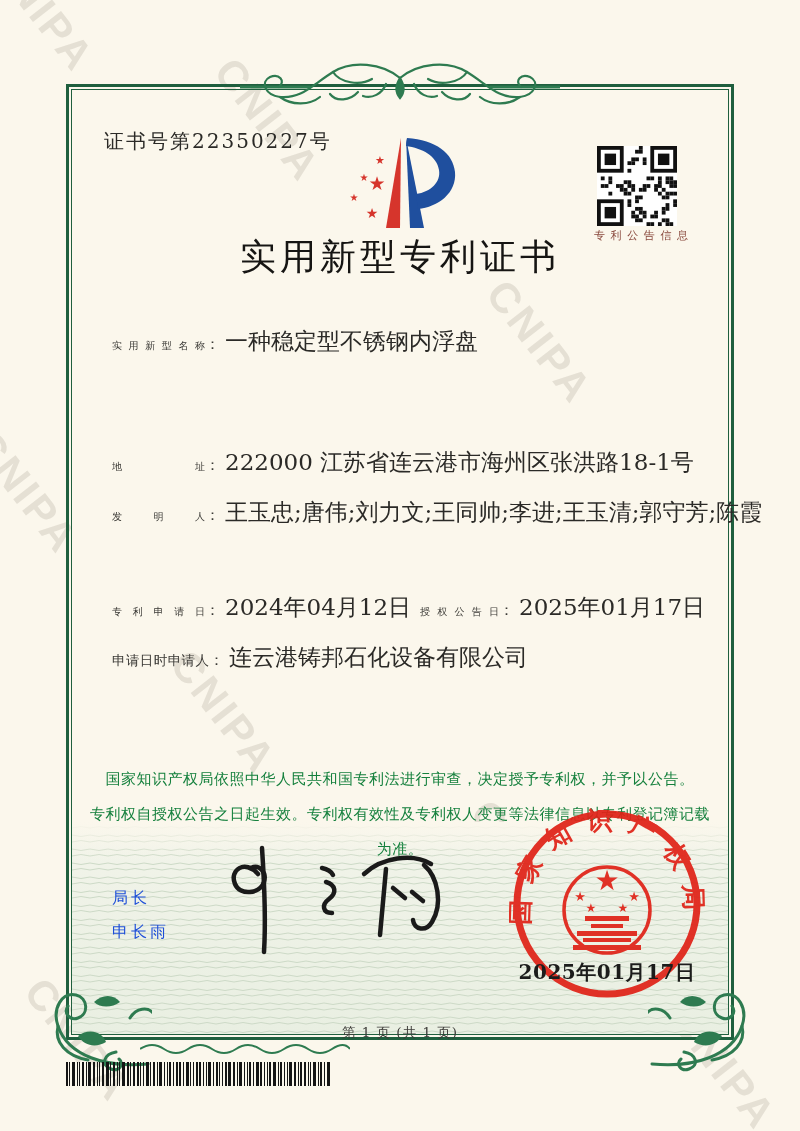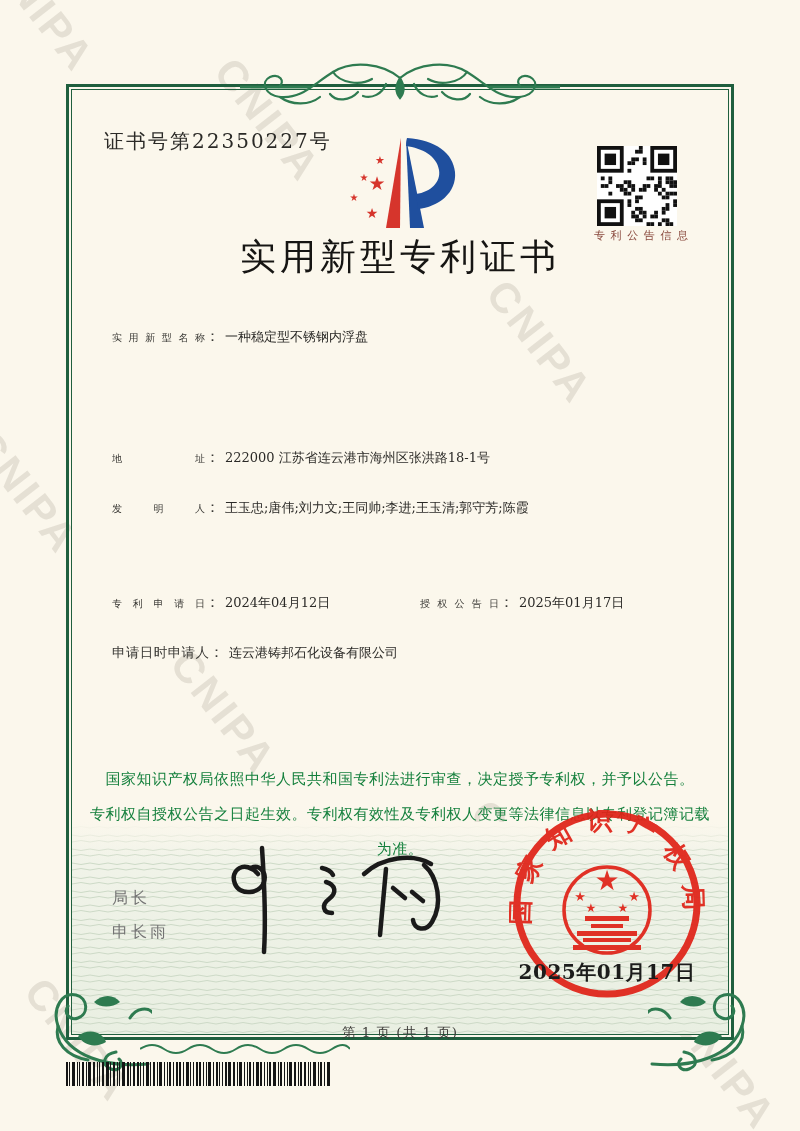--- a/index.html
+++ b/index.html
@@ -53,28 +53,28 @@
     position:absolute;left:0;right:0;top:233px;text-align:center;
     font-size:36px;font-weight:normal;letter-spacing:4px;color:#161513;z-index:5;
   }
   .frow{position:absolute;left:112px;width:586px;z-index:5;white-space:nowrap;}
   .flabel{
     display:inline-block;width:93px;font-size:10px;color:#3a3935;
     text-align:justify;text-align-last:justify;vertical-align:baseline;
   }
   .flabel.wide{width:97px;font-size:13.5px;}
   .fcolon{font-size:15px;color:#3a3935;}
-  .fval{font-size:13px;margin-left:5px;color:#2b2a27;}
+  .fval{font-size:23px;margin-left:5px;color:#2b2a27;}
   .fcol2{position:absolute;left:308px;top:0;}
   .statement{
     position:absolute;left:84px;width:632px;top:762px;z-index:5;
     font-size:15px;line-height:35px;text-align:center;letter-spacing:0.5px;color:#15803d;
   }
   .signer{position:absolute;left:112px;z-index:6;font-size:16px;letter-spacing:3px;
-    font-family:"DejaVu Sans","Liberation Sans",sans-serif;color:#737373;}
+    font-family:"DejaVu Sans","Liberation Sans",sans-serif;color:#1d4ed8;}
   .signature{position:absolute;left:228px;top:842px;z-index:6;}
   .seal{position:absolute;left:509px;top:806px;z-index:6;}
   .footer{
     position:absolute;left:0;right:0;top:1024px;text-align:center;
     font-size:13.5px;color:#3c3b38;z-index:5;letter-spacing:1px;
   }
   .barcode{position:absolute;left:66px;top:1062px;width:266px;height:24px;z-index:5;}
 </style>
 </head>
 <body>

